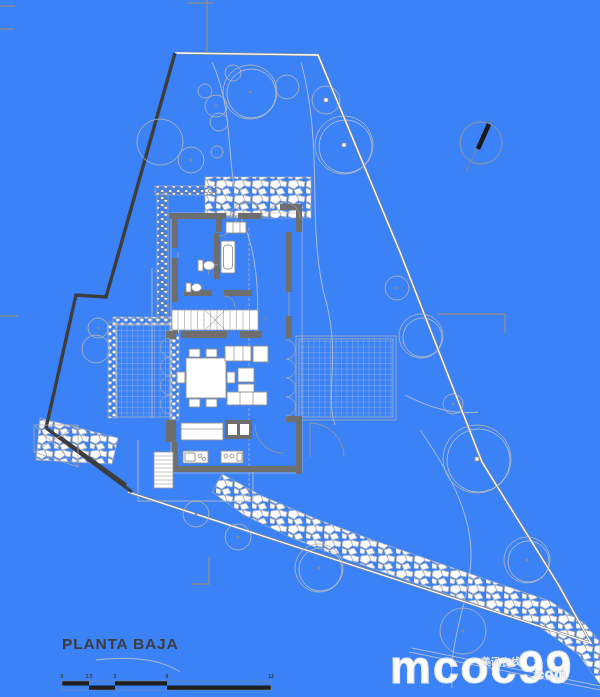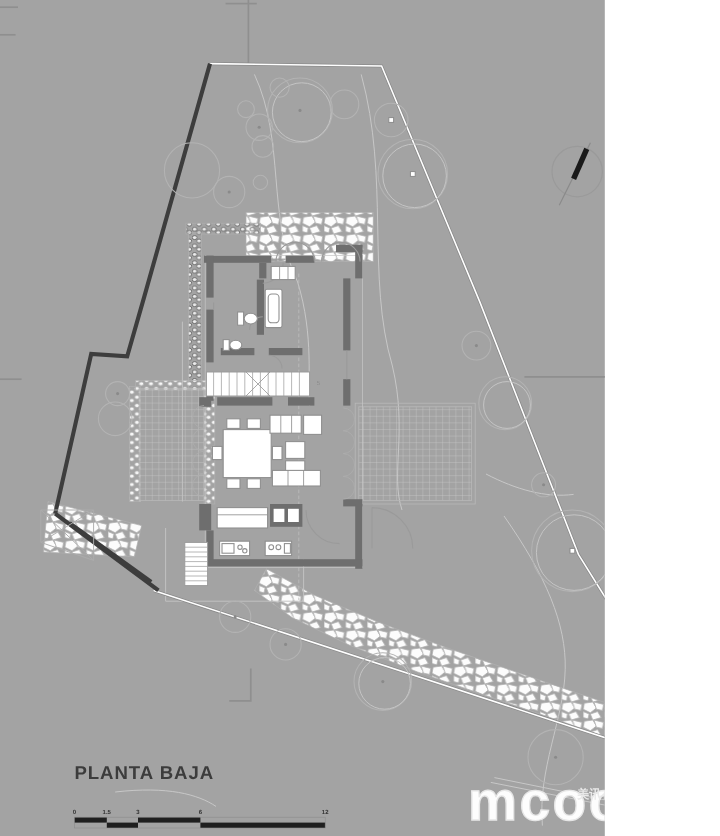--- a/index.html
+++ b/index.html
@@ -1,16 +1,16 @@
 <!DOCTYPE html>
 <html><head>
 <meta charset="utf-8">
 <style>
   html,body{margin:0;padding:0;background:#ffffff;}
-  #canvas{position:relative;width:504px;height:697px;background:#a3a3a3;overflow:hidden;
+  #canvas{position:relative;width:600px;height:697px;background:#3b82f6;overflow:hidden;
           font-family:"Liberation Sans",sans-serif;}
   svg{display:block}
   .wall{fill:#6e6e6e;stroke:none}
   .thin{stroke:#9a9a9a;stroke-width:.9;fill:none}
   .thin2{stroke:#adadad;stroke-width:.7;fill:none}
   .furn{stroke:#8f8f8f;stroke-width:.9;fill:#ffffff}
   .contour{stroke:#c9c9c9;stroke-width:.8;fill:none}
   .eave{stroke:#c2c2c2;stroke-width:.8;fill:none}
   .dash{stroke:#bdbdbd;stroke-width:.7;fill:none;stroke-dasharray:3 2}
   .bnd{stroke:#8a8a8a;stroke-width:2.6;fill:none}

